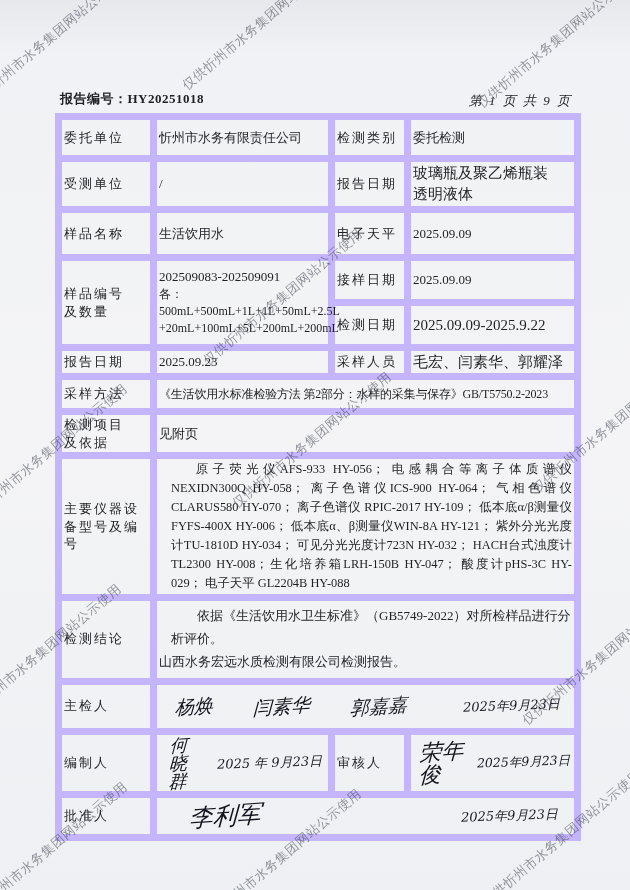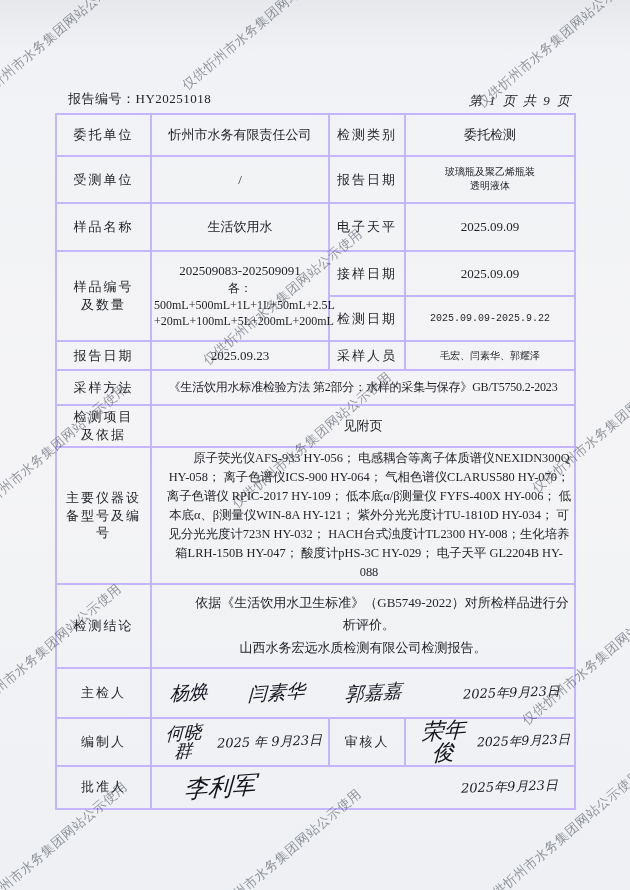--- a/index.html
+++ b/index.html
@@ -10,38 +10,38 @@
     background:linear-gradient(180deg,#e7e8ec 0%,#f1f2f5 6%,#f4f4f6 50%,#eef0f3 100%);
   }
   .page{position:relative;width:630px;height:890px;overflow:hidden;}
 
   
   .doc-title{
     position:absolute;top:55px;left:0;width:630px;text-align:center;
     font-size:18px;font-weight:bold;letter-spacing:1.5px;color:#1b1c20;
   }
   .report-line{position:absolute;top:90px;left:0;width:630px;font-size:13px;}
-  .report-no{position:absolute;left:68px;top:0;font-weight:400;letter-spacing:.5px;}
+  .report-no{position:absolute;left:60px;top:0;font-weight:700;letter-spacing:.5px;}
   .page-info{position:absolute;right:58px;top:2px;letter-spacing:2px;font-style:italic;}
 
   
   table.report{
     position:absolute;left:55px;top:113px;width:519px;
     border-collapse:collapse;table-layout:fixed;
     border:1.5px solid #47484d;
     font-size:13px;
   }
   table.report td{
-    border:2px solid #c4b5fd;
-    text-align:center;vertical-align:middle;
+    border:7px solid #c4b5fd;
+    vertical-align:middle;
     padding:1px 2px;overflow:visible;
   }
   td.lab{letter-spacing:2px;}
   .lab-line{display:block;line-height:1.35;}
-  .small{font-size:10px;font-family:Liberation Mono, monospace;}
+  .small{font-size:15px;}
   .mono-ish{font-size:12px;letter-spacing:0;}
   .val-line{display:block;line-height:1.4;}
 
   td.instr{
     text-align:justify;vertical-align:middle;
     padding:5px 9px 5px 11px;font-size:12.4px;line-height:1.53;
   }
   .indent{text-indent:2em;margin-left:12px;}
   td.concl{vertical-align:top;padding:13px 10px 0 14px;text-align:left;font-size:13px;line-height:1.75;font-family:Liberation Serif, serif;}
   td.method-cell{font-size:12px;letter-spacing:-0.2px;}

